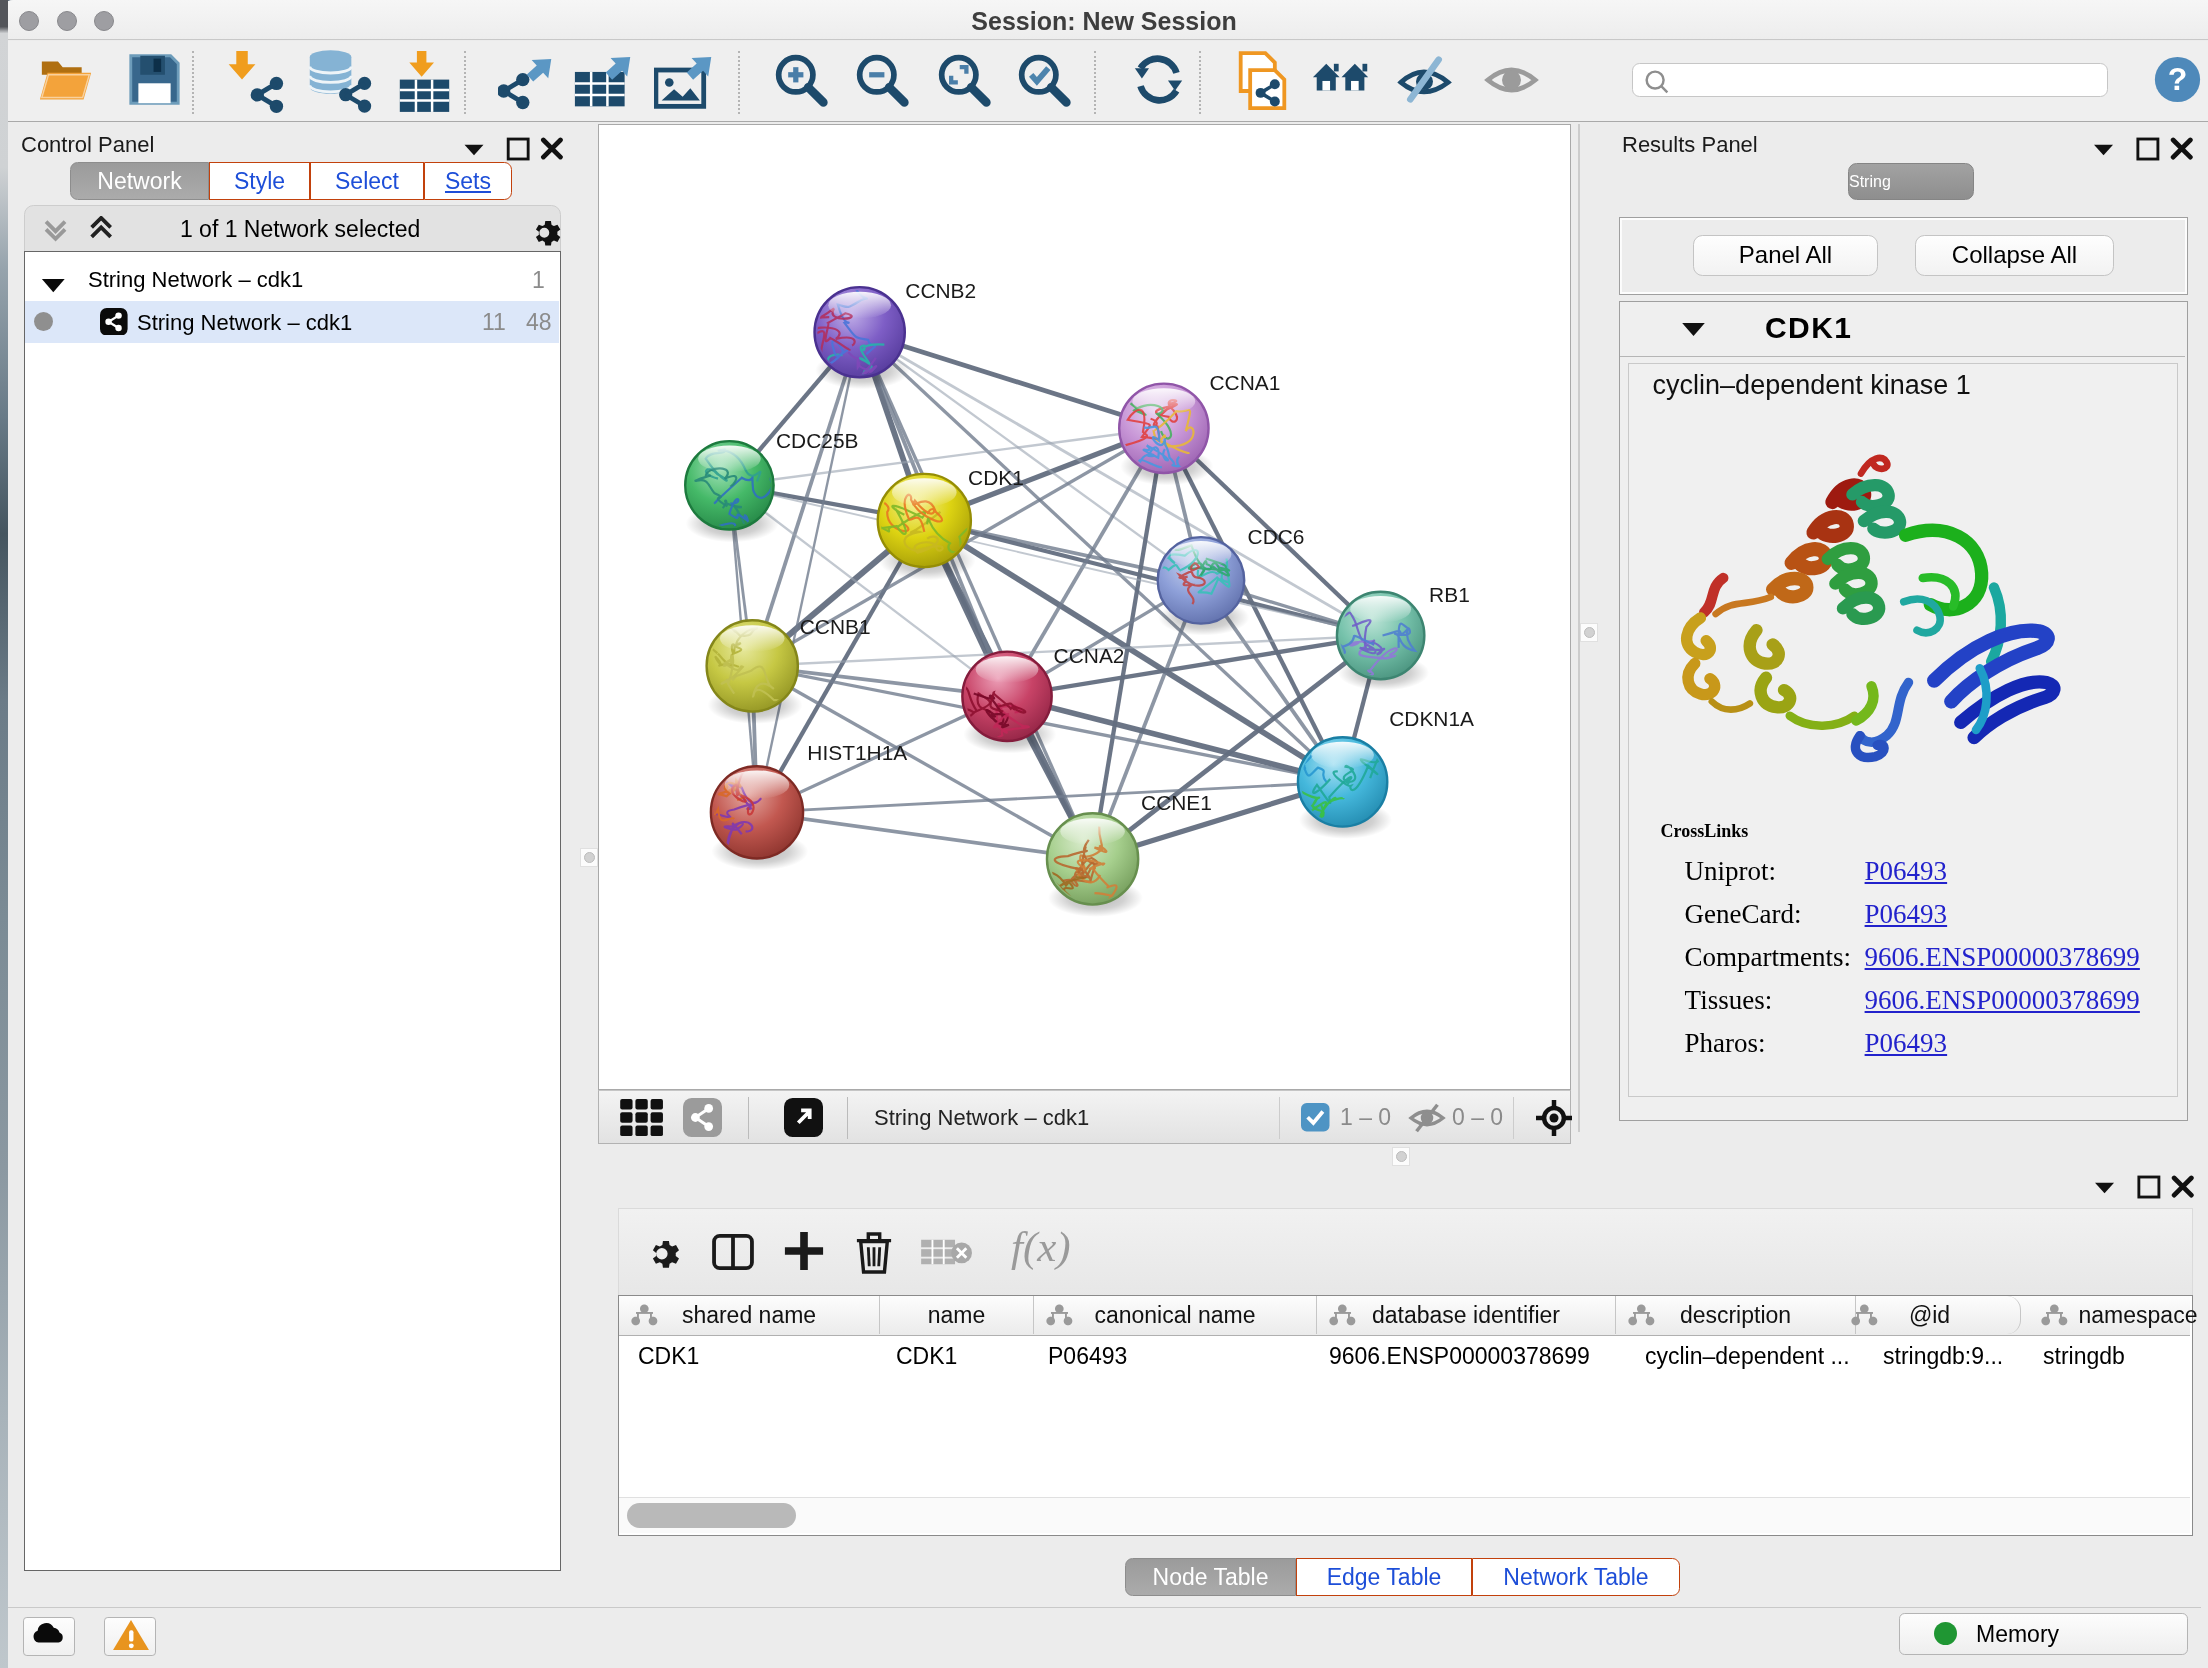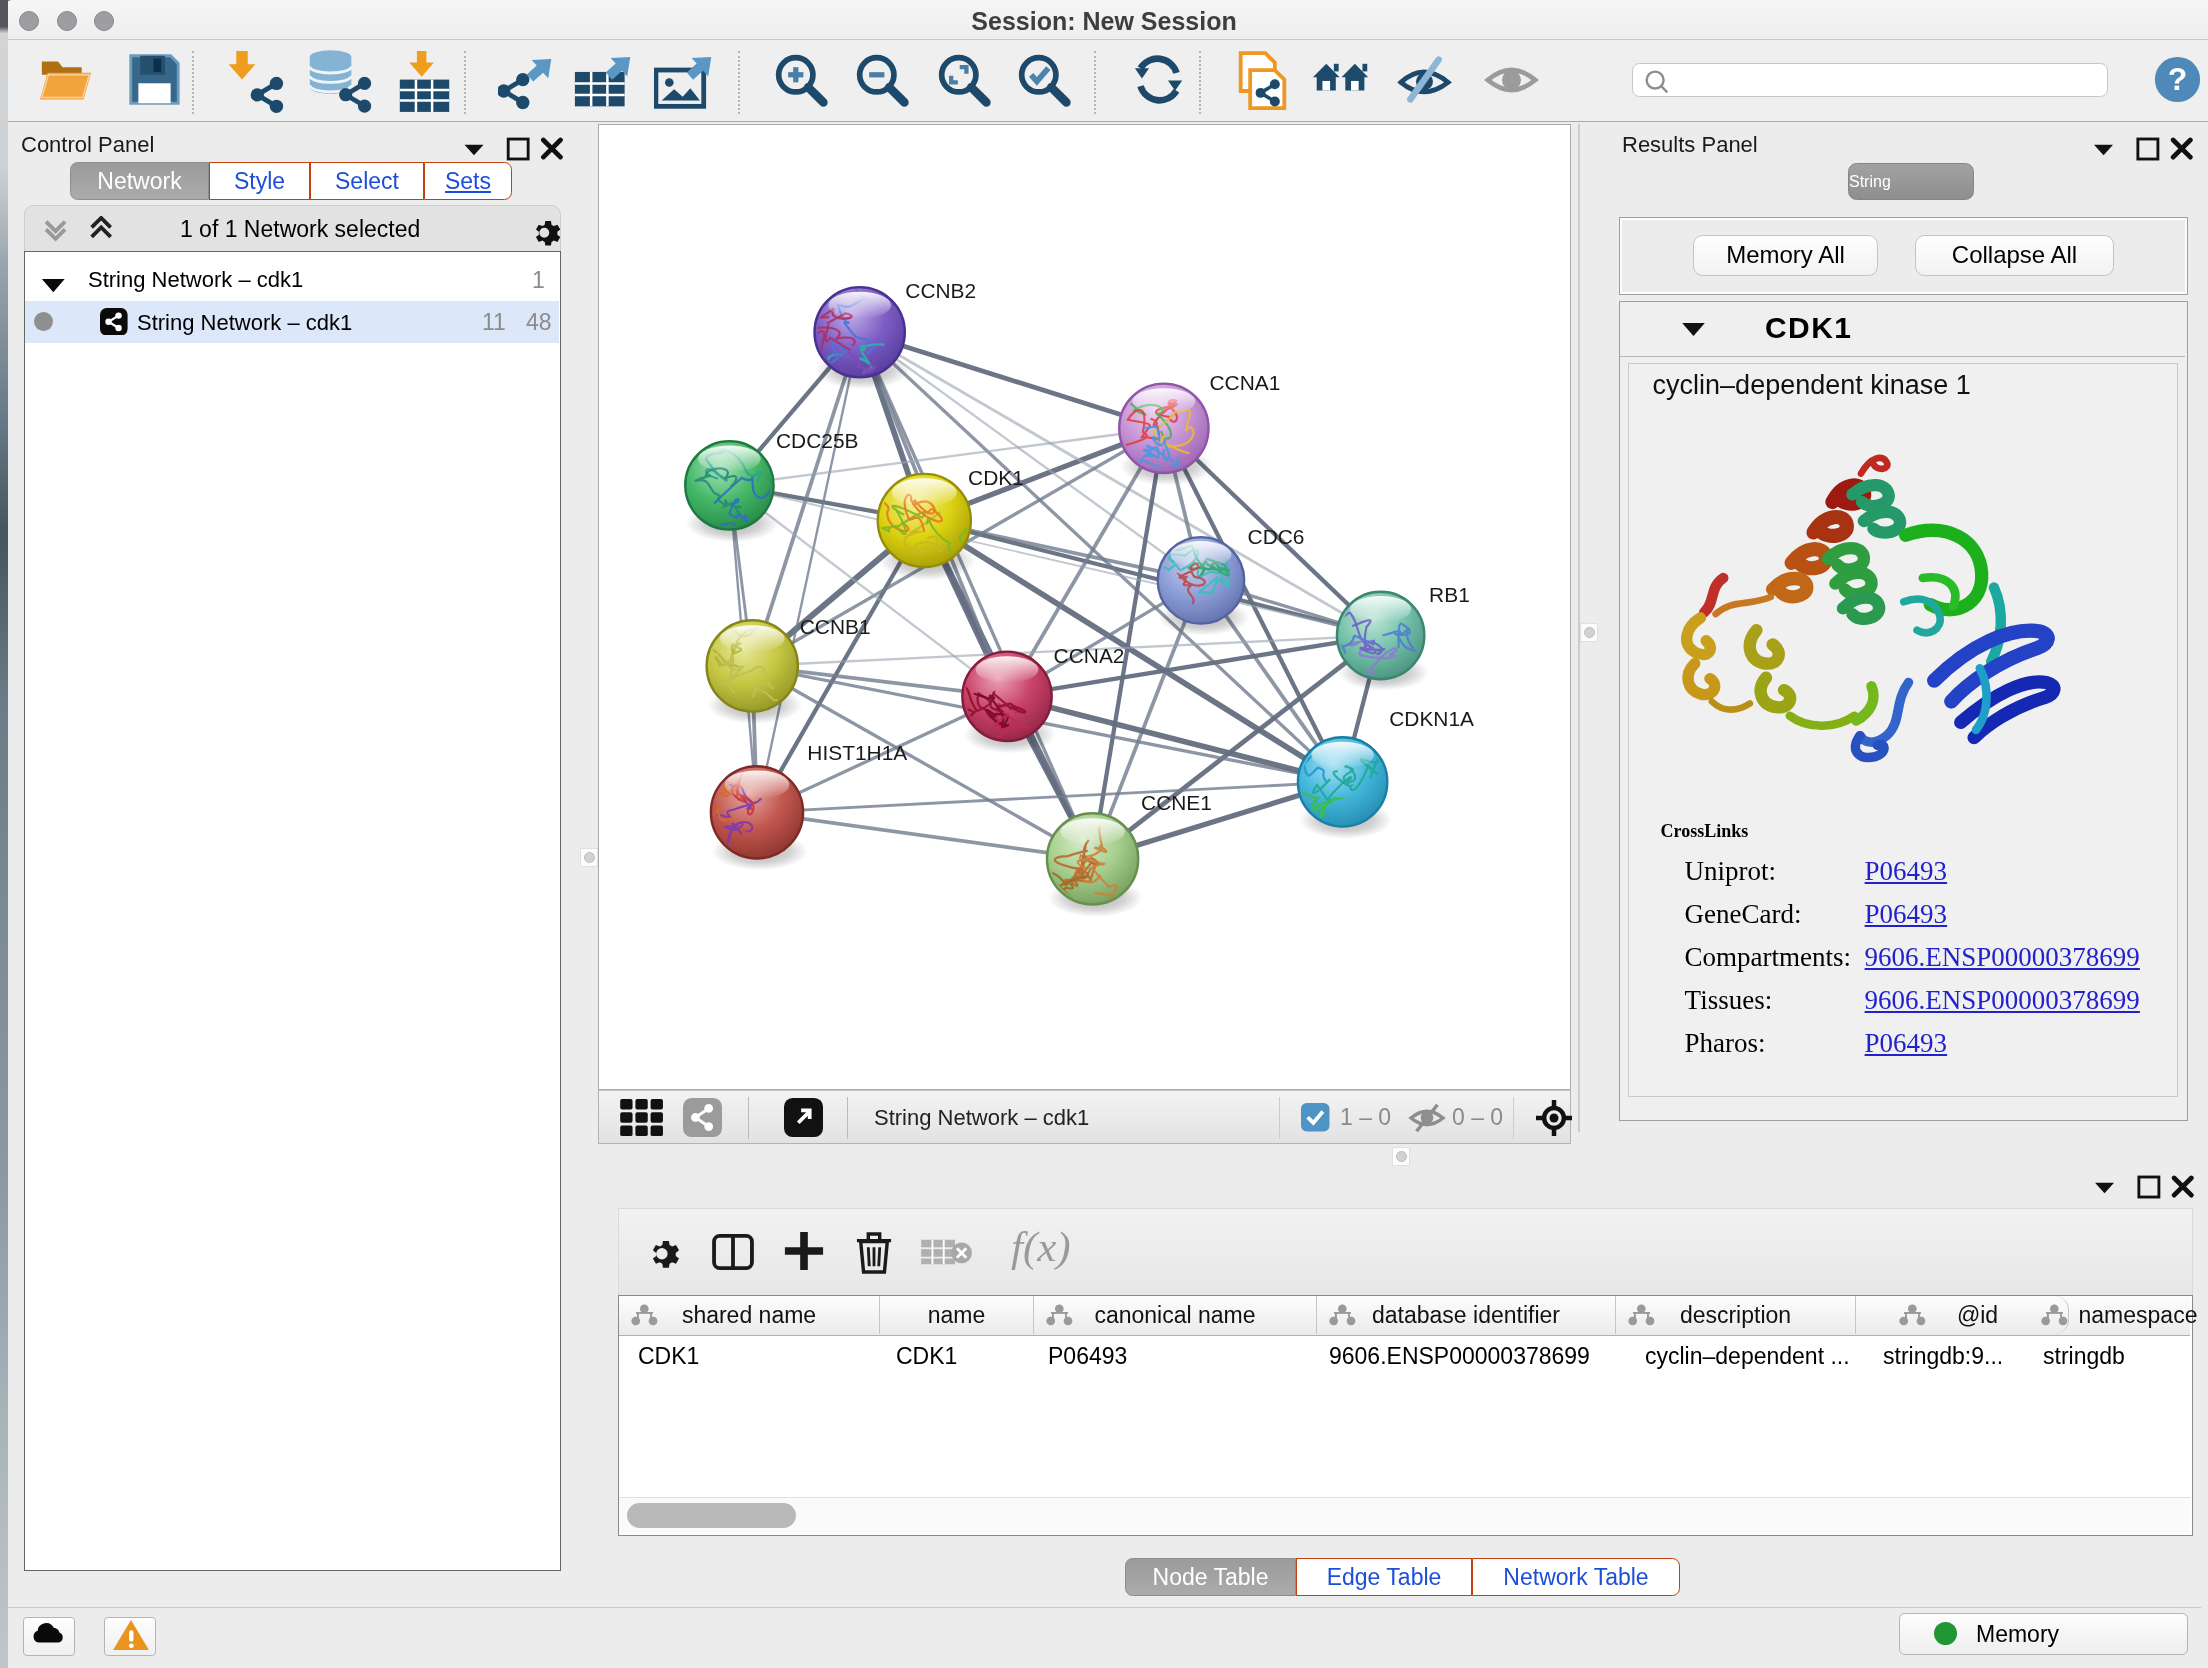--- a/index.html
+++ b/index.html
@@ -640,21 +640,21 @@
   <div class="abs" style="left:1578px;top:124px;width:1.9px;height:1008px;background:#cccccc;"></div>
   <div id="resultspanel" class="abs" style="left:1573px;top:124px;width:635px;height:1008px;">
     <div class="panel-title abs" style="left:49px;top:7.6px;">Results Panel</div>
     <svg class="abs" style="left:521px;top:13.3px;" width="103" height="25" viewBox="0 0 108 26">
       <path d="M 0 8 L 20 8 L 10 19 Z" fill="#111"></path>
       <rect x="46" y="2" width="21" height="21" fill="none" stroke="#111" stroke-width="3"></rect>
       <path d="M 83 3 L 101 21 M 101 3 L 83 21" stroke="#111" stroke-width="5" stroke-linecap="round"></path>
     </svg>
     <div class="abs" style="left:275px;top:39px;width:126px;height:37px;background:linear-gradient(#a2a2a2,#8e8e8e);border:1px solid #858585;border-radius:8.6px;color:#fff;font-size:16px;line-height:35px;">String</div>
     <div class="abs" style="left:46px;top:93px;width:569px;height:78px;background:#ececec;border:1.9px solid #9f9f9f;box-shadow:inset 0 0 0 1.9px #fdfdfd;">
-      <div class="abs" style="left:73px;top:17px;width:185px;height:41px;background:linear-gradient(#fefefe,#f2f2f2);border:1.9px solid #c4c4c4;border-radius:9.5px;font-size:24px;text-align:center;line-height:37px;">Memory All</div>
+      <div class="abs" style="left:73px;top:17px;width:185px;height:41px;background:linear-gradient(#fefefe,#f2f2f2);border:1.9px solid #c4c4c4;border-radius:9.5px;font-size:24px;text-align:center;line-height:37px;">Panel All</div>
       <div class="abs" style="left:295px;top:17px;width:199px;height:41px;background:linear-gradient(#fefefe,#f2f2f2);border:1.9px solid #c4c4c4;border-radius:9.5px;font-size:24px;text-align:center;line-height:37px;">Collapse All</div>
     </div>
     <div class="abs" style="left:46px;top:177px;width:569px;height:820px;background:#efefef;border:1.9px solid #9f9f9f;">
       <div class="abs" style="left:0;top:0;width:565px;height:55px;border-bottom:1.9px solid #b5b5b5;">
         <svg class="abs" style="left:61px;top:19px;" width="25" height="17" viewBox="0 0 26 18">
             <path d="M 1 2 L 25 2 L 13 16 Z" fill="#111"></path>
           </svg>
         <div class="abs" style="left:145px;top:8.6px;font-size:30px;font-weight:bold;letter-spacing:1.4px;">CDK1</div>
       </div>
       <div class="abs" style="left:7.6px;top:61px;width:550px;height:734px;background:#f0f0f0;border:1.9px solid #c9c9c9;">
@@ -760,21 +760,21 @@
       <div class="abs serif" style="left:392px;top:13.3px;font-size:43px;font-style:italic;color:#9a9a9a;">f(x)</div>
     </div>
 
     <div class="abs" style="left:26px;top:133px;width:1575px;height:241px;background:#fff;border:1.9px solid #8a8a8a;">
       <div class="abs" style="left:0;top:0;width:1571px;height:40px;background:linear-gradient(#fdfdfd,#ebebeb);border-bottom:1.9px solid #b0b0b0;">
         <div class="hdrcell" style="left:0;width:261px;"><span class="hico"></span>shared name</div>
         <div class="hdrcell" style="left:261px;width:154px;">name</div>
         <div class="hdrcell" style="left:415px;width:283px;"><span class="hico"></span>canonical name</div>
         <div class="hdrcell" style="left:698px;width:299px;"><span class="hico"></span>database identifier</div>
         <div class="hdrcell" style="left:997px;width:240px;"><span class="hico"></span>description</div>
-        <div class="hdrcell" style="left:1268px;width:182px;border-radius:14px;"><span class="hico"></span>@id</div>
+        <div class="hdrcell" style="left:1220px;width:182px;border-radius:14px;"><span class="hico"></span>@id</div>
         <div class="hdrcell" style="left:1410px;width:219px;"><span class="hico"></span>namespace</div>
       </div>
       <div class="abs" style="left:0;top:40px;width:1571px;height:39px;font-size:23px;">
         <div class="abs" style="left:19px;top:6.7px;">CDK1</div>
         <div class="abs" style="left:277px;top:6.7px;">CDK1</div>
         <div class="abs" style="left:429px;top:6.7px;">P06493</div>
         <div class="abs" style="left:710px;top:6.7px;">9606.ENSP00000378699</div>
         <div class="abs" style="left:1026px;top:6.7px;">cyclin–dependent ...</div>
         <div class="abs" style="left:1264px;top:6.7px;">stringdb:9...</div>
         <div class="abs" style="left:1424px;top:6.7px;">stringdb</div>

